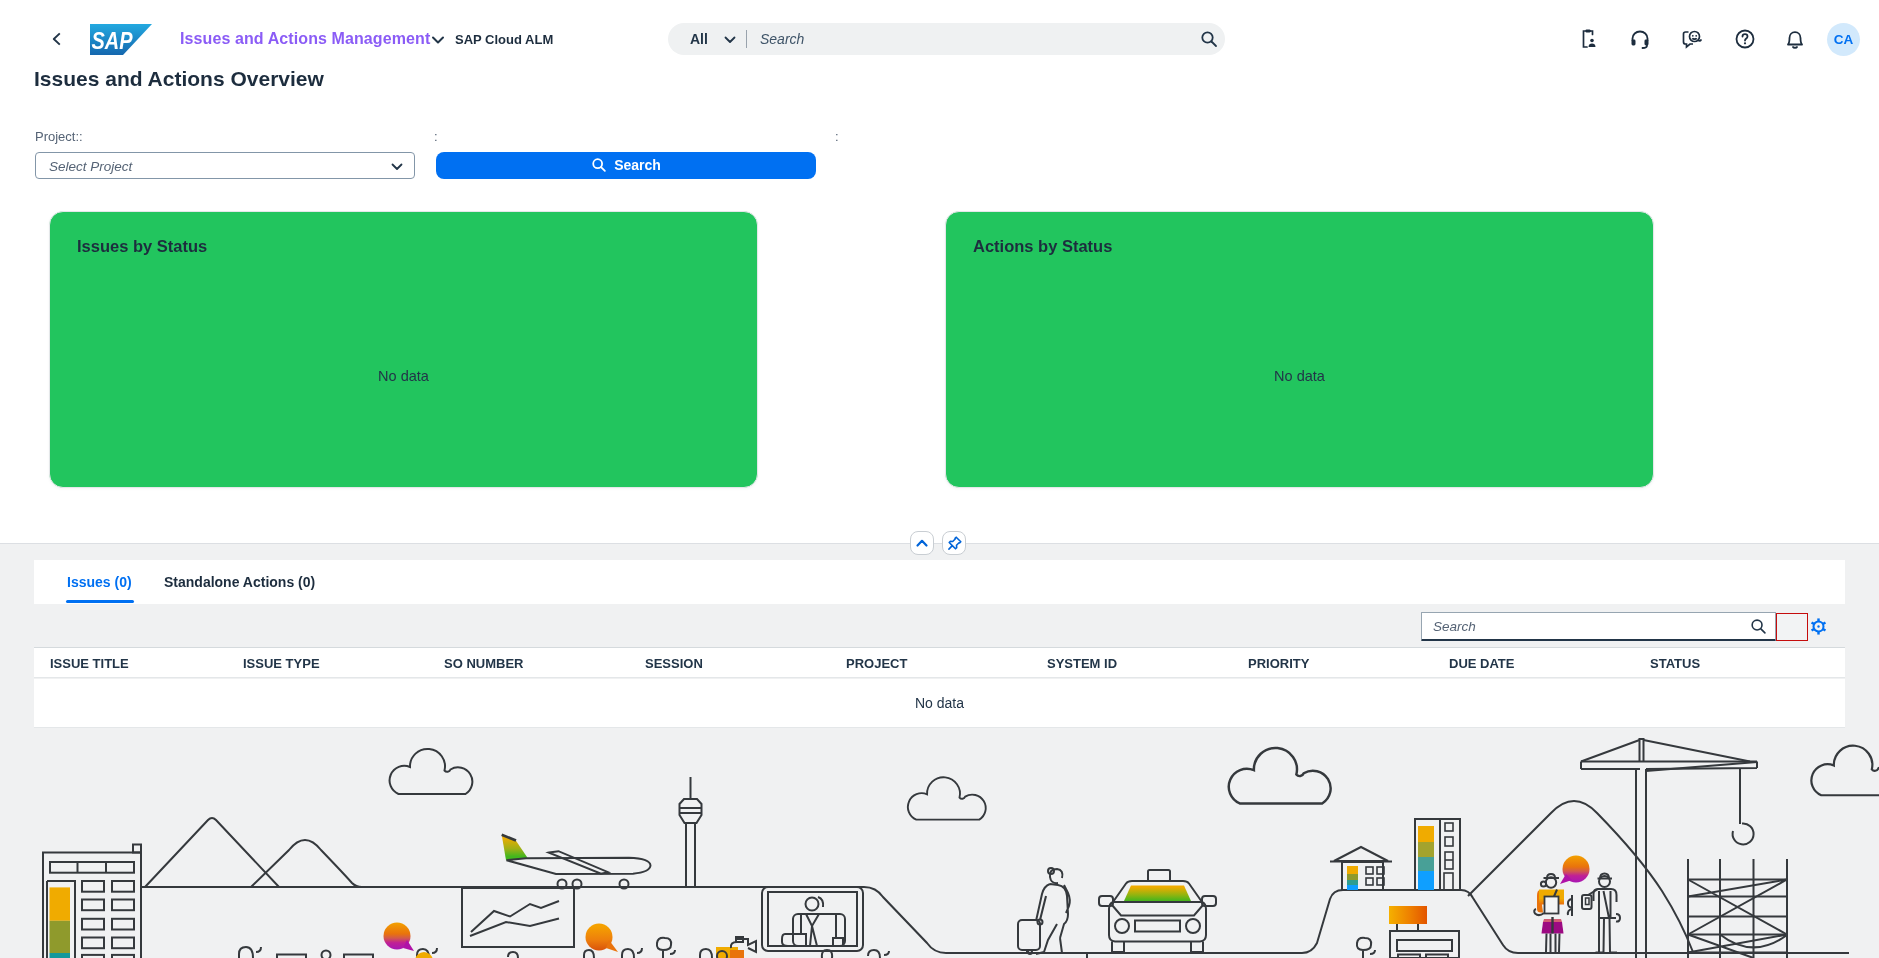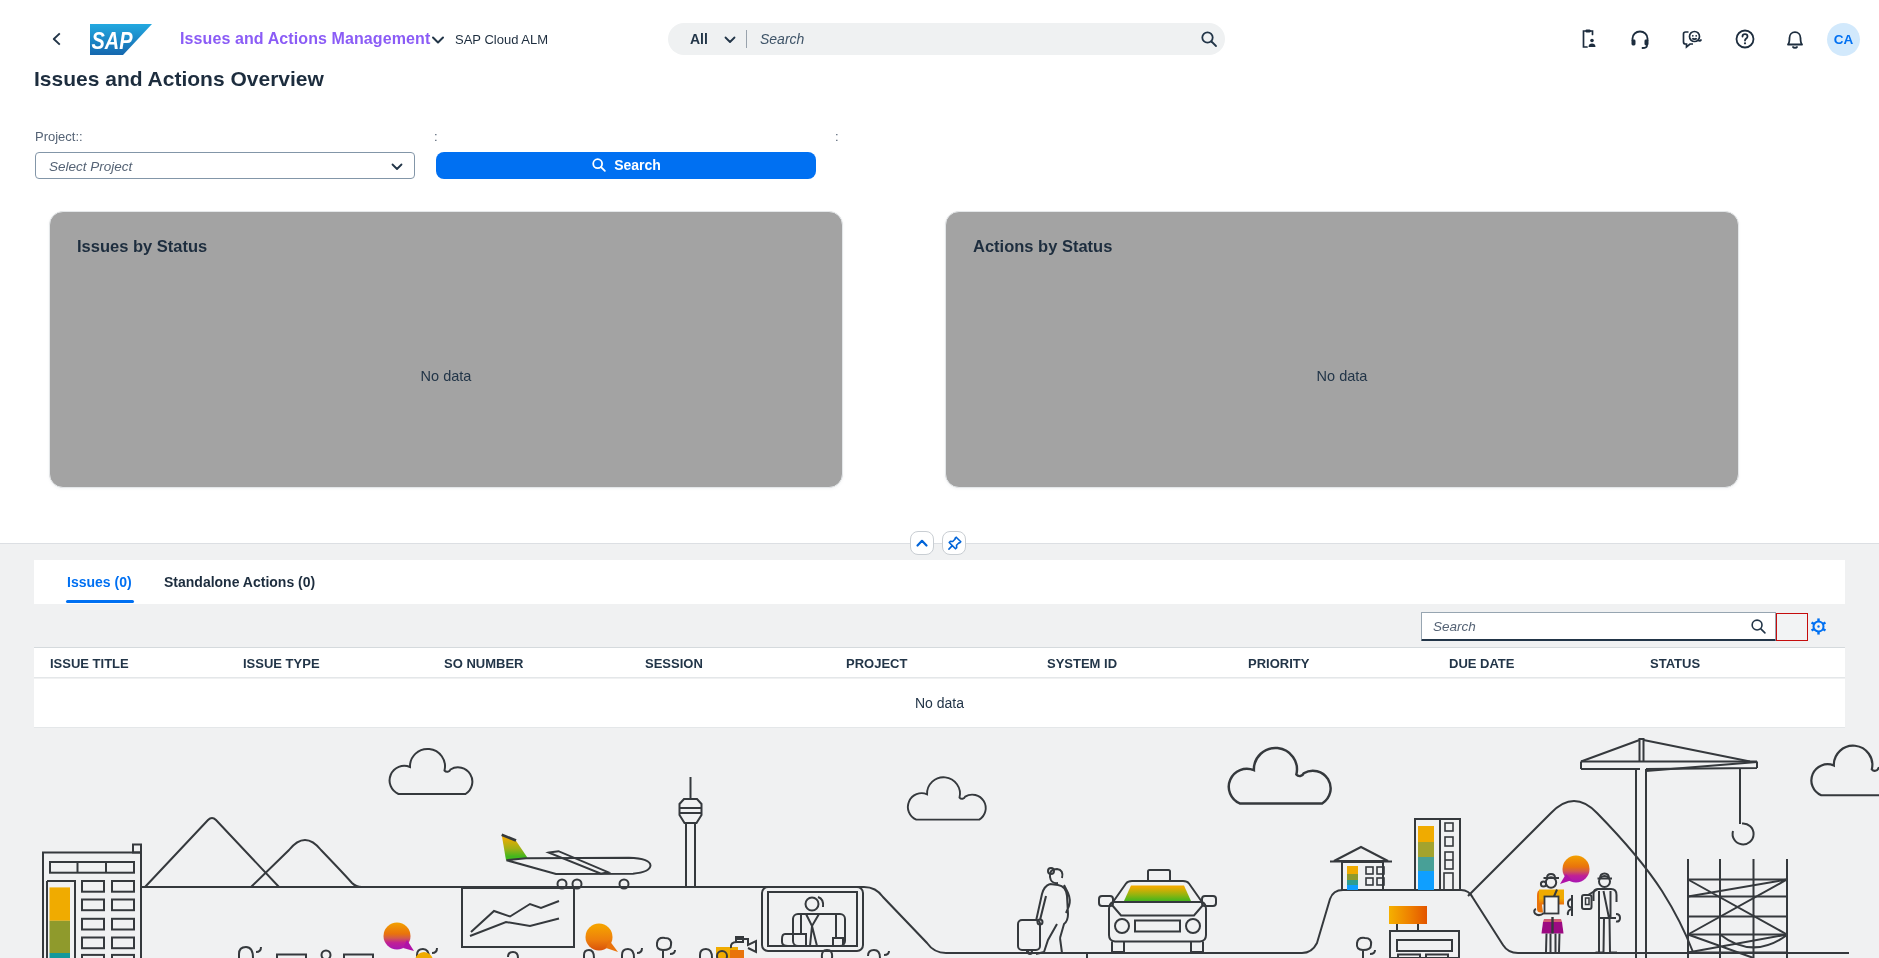--- a/index.html
+++ b/index.html
@@ -5,38 +5,38 @@
 * { margin:0; padding:0; box-sizing:border-box; }
 html,body { width:1879px; height:958px; overflow:hidden; }
 body { font-family:"Liberation Sans", sans-serif; background:#fff; color:#1d2d3e; position:relative; }
 
 
 #hdr { position:absolute; left:0; top:0; width:1879px; height:47px; background:#fff;margin-top:16px; }
 #back { position:absolute; left:49px; top:12px; width:16px; height:22px; color:#223548; }
 #saplogo { position:absolute; left:90px; top:8px; }
 #apptitle { position:absolute; left:180px; top:14px; font-size:16px; font-weight:bold; color:#8b5cf6; letter-spacing:0.1px; }
 #titlechev { position:absolute; left:430px; top:16px; }
-#subtitle { position:absolute; left:455px; top:16px; font-size:13px; font-weight:normal; color:#1d2d3e;text-align:right; }
+#subtitle { position:absolute; left:455px; top:16px; font-size:13px; font-weight:bold; color:#1d2d3e;text-align:right; }
 #searchpill { position:absolute; left:668px; top:7px; width:557px; height:32px; background:#eff1f2; border-radius:16px; }
 #searchpill .all { position:absolute; left:22px; top:8px; font-size:14px; font-weight:bold; color:#223548; }
 #searchpill .pdiv { position:absolute; left:78px; top:7px; width:1px; height:18px; background:#99a3ad; }
 #searchpill .ph { position:absolute; left:92px; top:8px; font-size:14px; font-style:italic; color:#3f5468; }
 .hicon { position:absolute; top:11px; width:24px; height:24px; color:#1d2d3e; }
 #avatar { position:absolute; left:1827px; top:7px; width:33px; height:33px; border-radius:50%; background:#d2e9fc; color:#0070f2; font-size:13.5px; font-weight:bold; text-align:center; line-height:33px; }
 
 
 #h1 { position:absolute; left:34px; top:67px; font-size:21px; font-weight:bold; color:#1d2d3e; }
 .flabel { position:absolute; top:129px; font-size:13px; color:#556375; }
 #selproj { position:absolute; left:35px; top:152px; width:380px; height:27px; background:#fff; border:1px solid #8396a8; border-radius:4px; }
 #selproj .txt { position:absolute; left:13px; top:6px; font-size:13.5px; font-style:italic; color:#556375; }
 #btnsearch { position:absolute; left:436px; top:152px; width:380px; height:27px; background:#0070f2; border-radius:8px; color:#fff; }
 #btnsearch span { position:absolute; left:0; right:0; top:5px; text-align:center; font-size:14px; font-weight:bold; }
 
 
-.card { position:absolute; top:211px; width:794px; height:277px; background:#a3a3a3; border:1px solid #e4e7e9; border-radius:14px; box-shadow:0 1px 3px rgba(34,53,72,0.05); }
+.card { position:absolute; top:211px; width:709px; height:277px; background:#22c55e; border:1px solid #e4e7e9; border-radius:14px; box-shadow:0 1px 3px rgba(34,53,72,0.05); }
 .card .ct { position:absolute; left:27px; top:25px; font-size:16.5px; font-weight:bold; color:#1d2d3e; }
 .card .nd { position:absolute; left:0; right:0; top:156px; text-align:center; font-size:14.5px; color:#223548; }
 
 
 #divline { position:absolute; left:0; top:543px; width:1879px; height:1px; background:#dcdfe3; }
 .fbtn { position:absolute; top:531px; width:24px; height:24px; background:#fff; border:1px solid #c9ced3; border-radius:8px; z-index:6; }
 
 
 #bottom { position:absolute; left:0; top:544px; width:1879px; height:414px; background:#f0f1f2; }
 #tabstrip { position:absolute; left:34px; top:16px; width:1811px; height:44px; background:#fff; }

